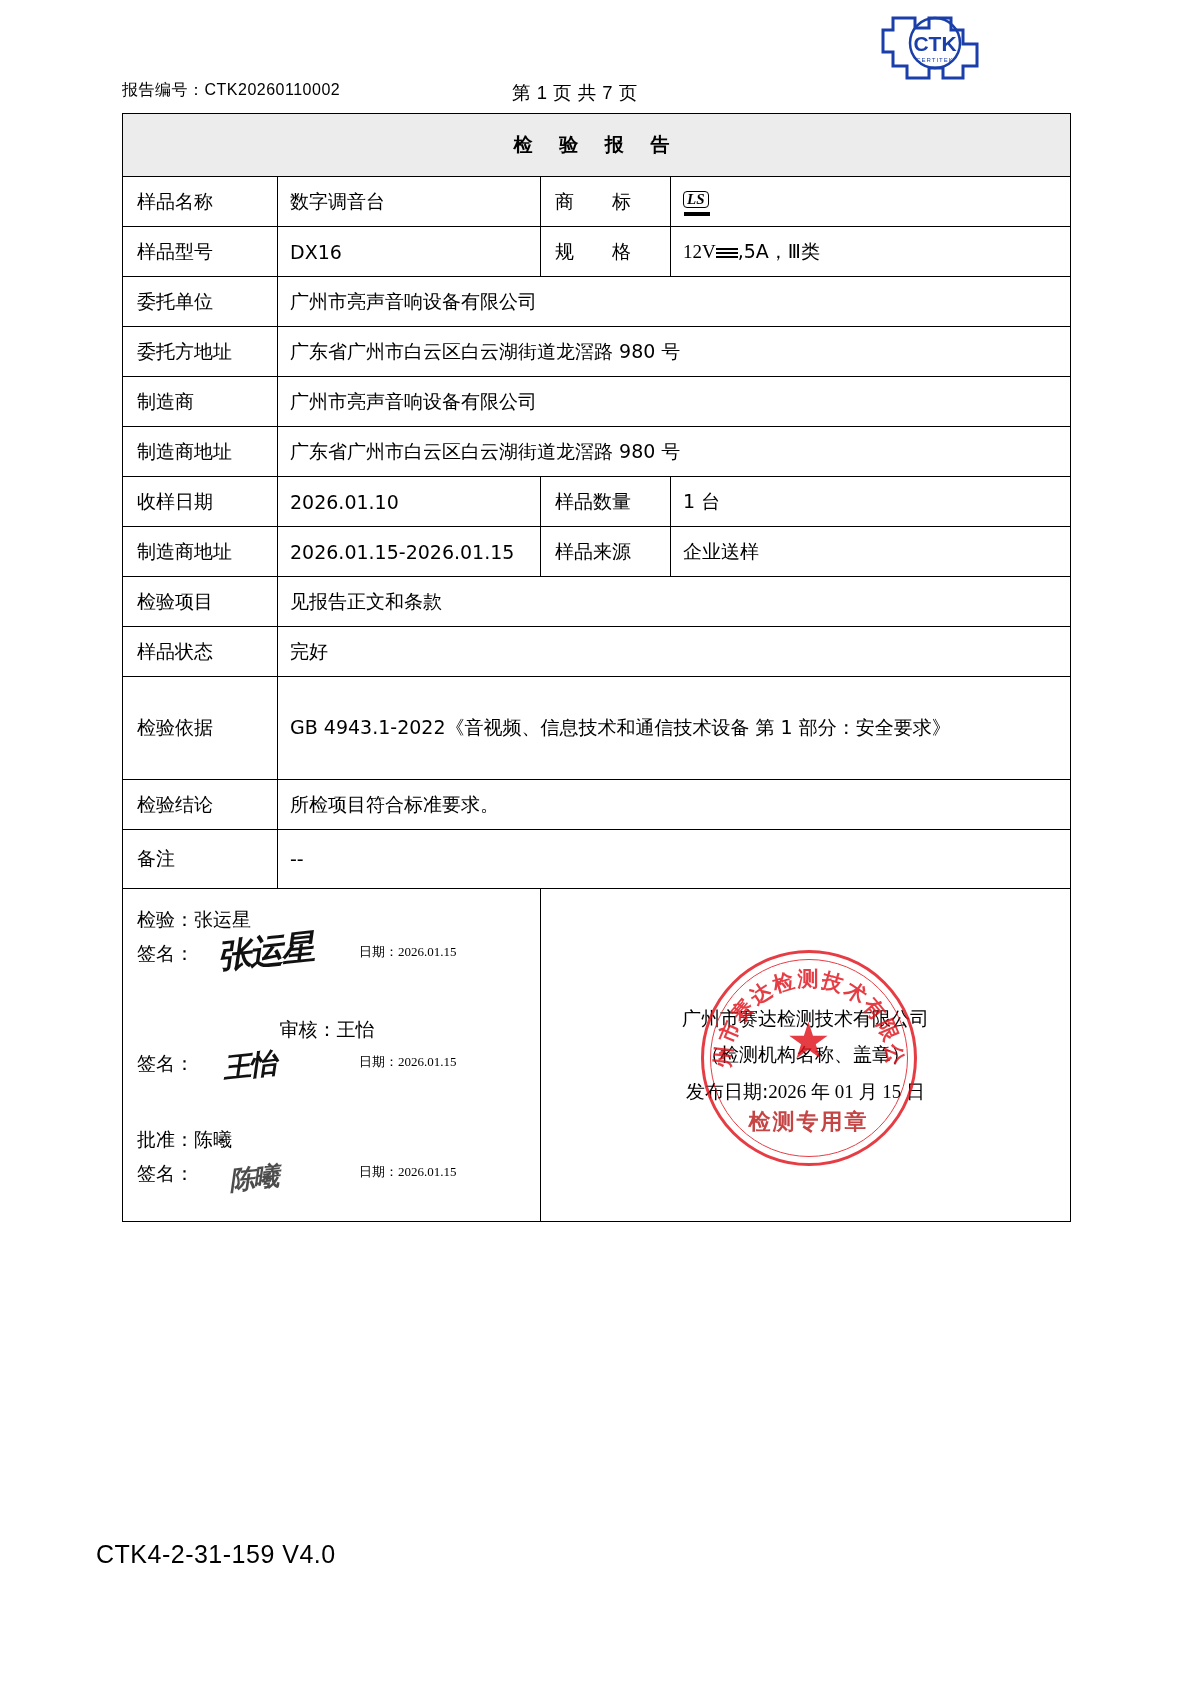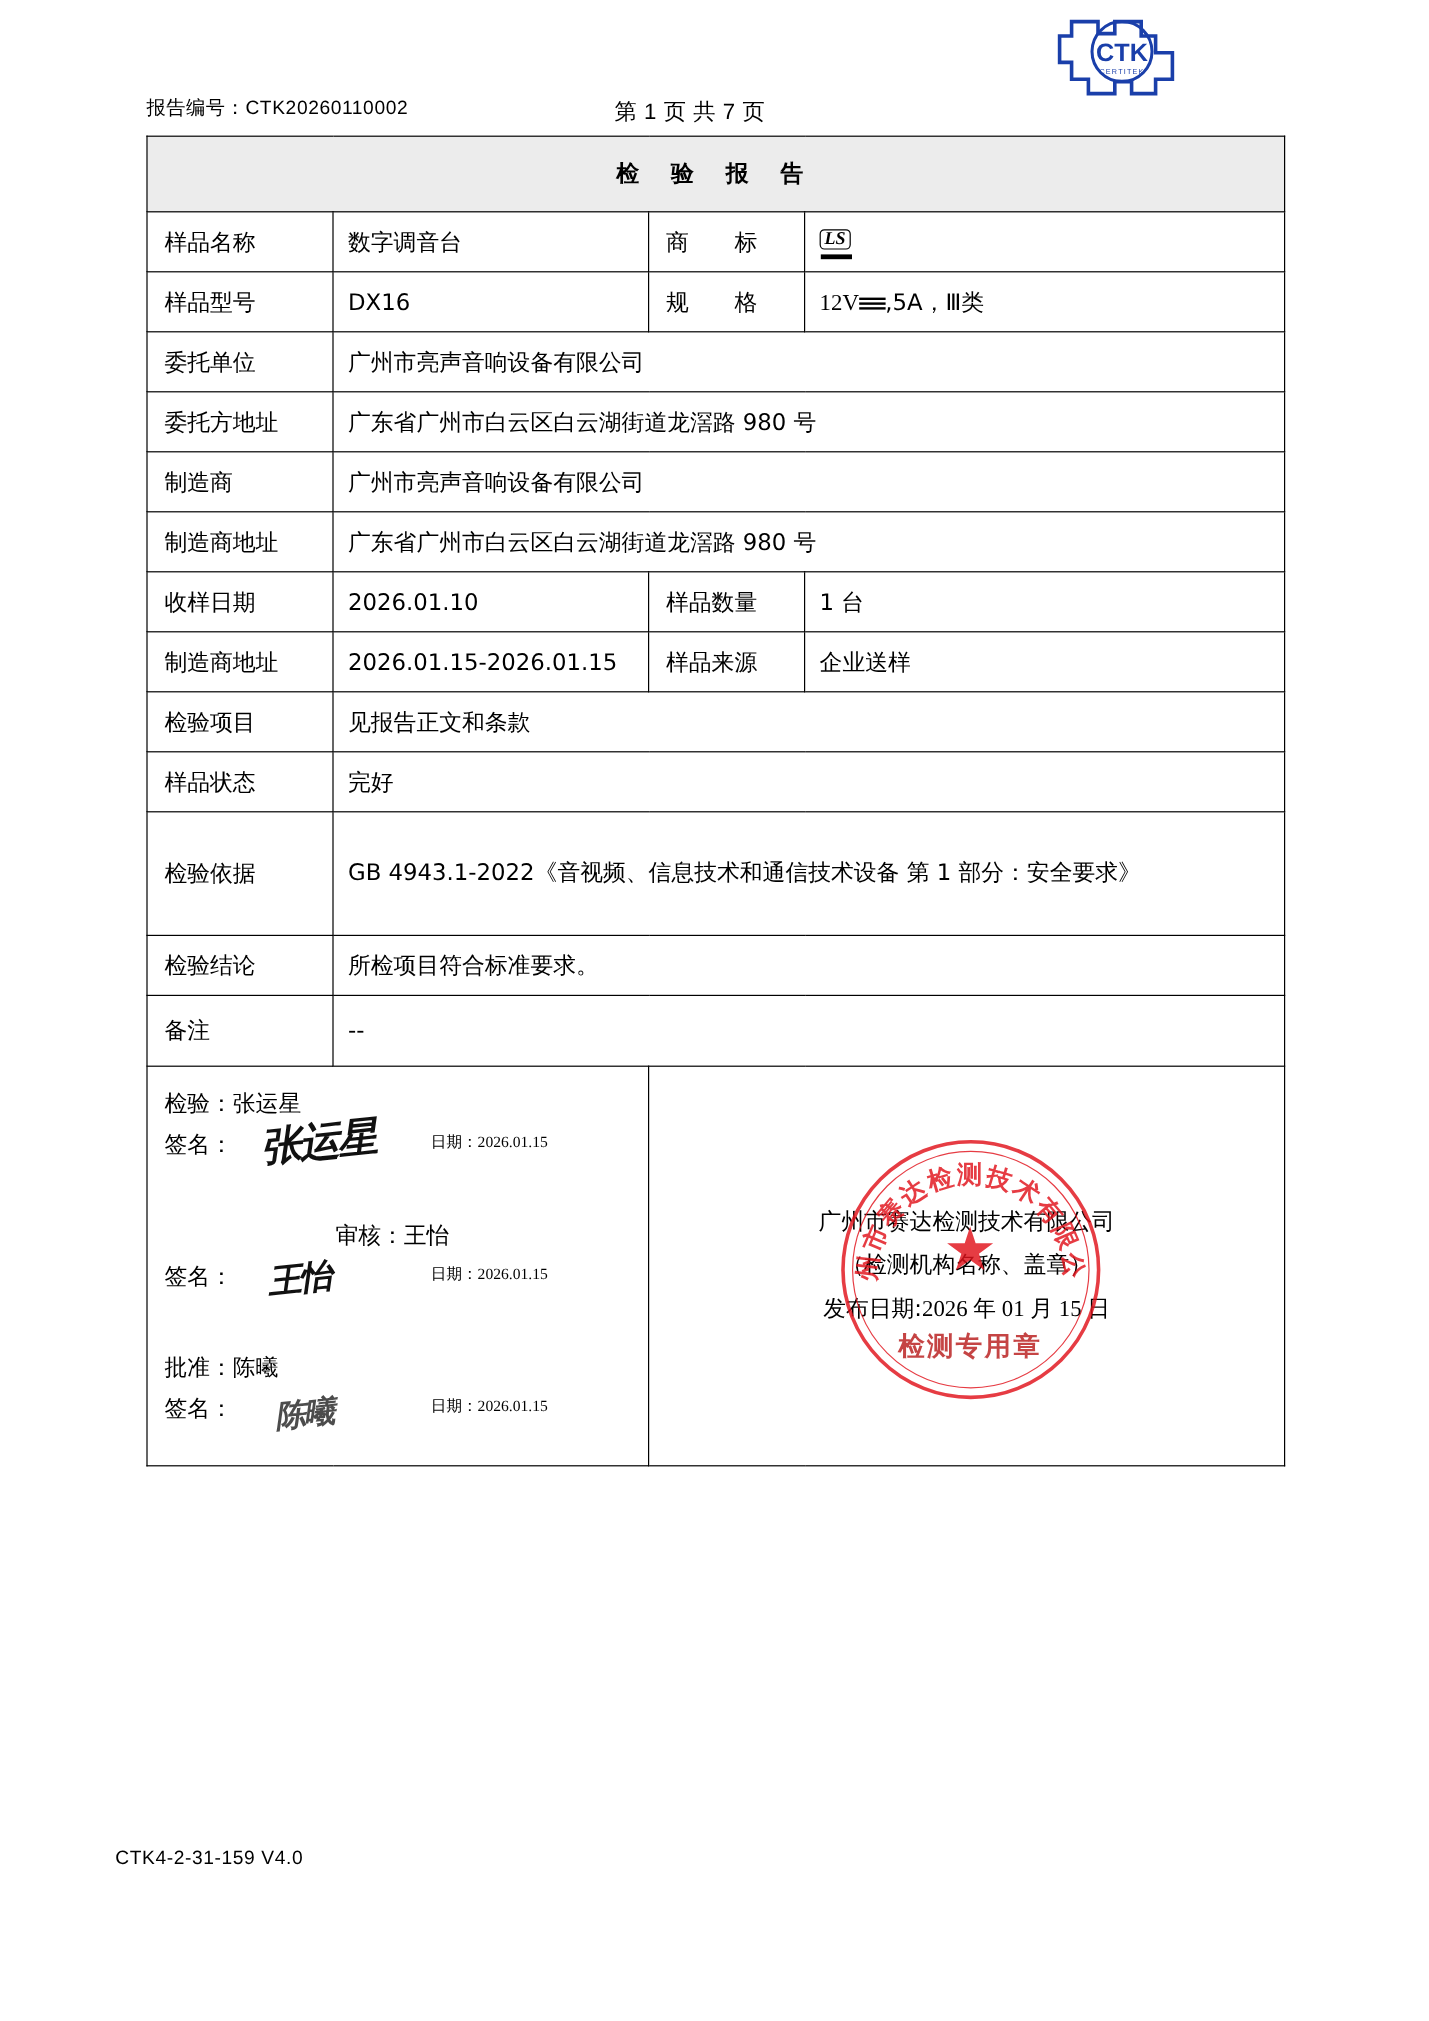--- a/index.html
+++ b/index.html
@@ -262,21 +262,21 @@
   .dc i:nth-child(1) { top: 3px; width: 22px; }
   .dc i:nth-child(2) { top: 7px; width: 22px; }
   .dc i:nth-child(3) { top: 11px; width: 22px; }
 
   
   .footer {
     position: absolute;
     left: 96px;
     top: 1540px;
     font-family: "Liberation Sans", sans-serif;
-    font-size: 16px;
+    font-size: 25px;
     letter-spacing: 0.5px;
   }
 </style>
 </head>
 <body>
 
 <div class="page">
 
   <div class="logo">
     <svg width="120" height="78" viewBox="0 0 120 78" xmlns="http://www.w3.org/2000/svg">

